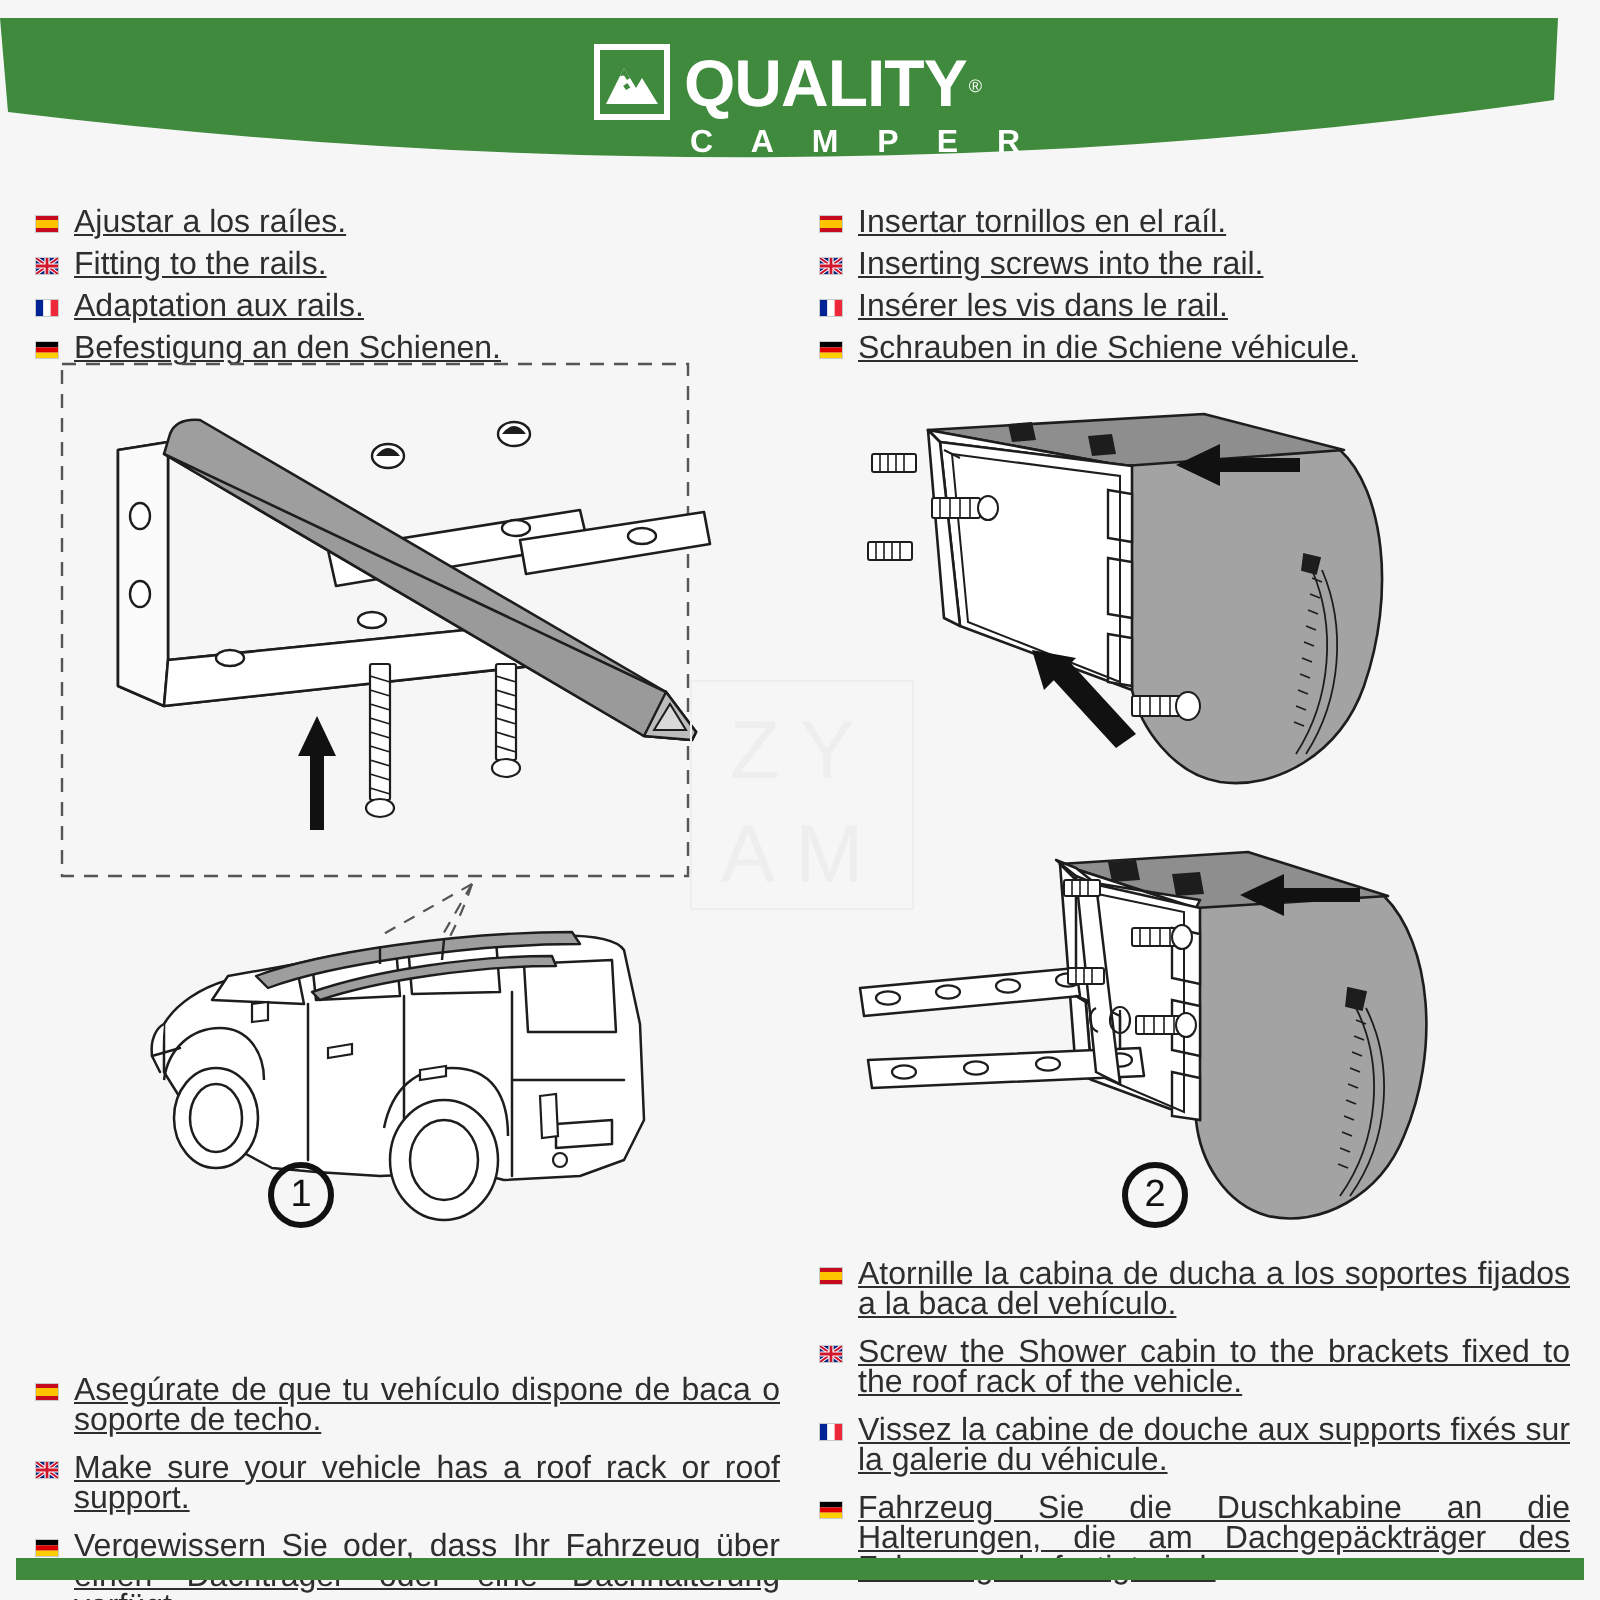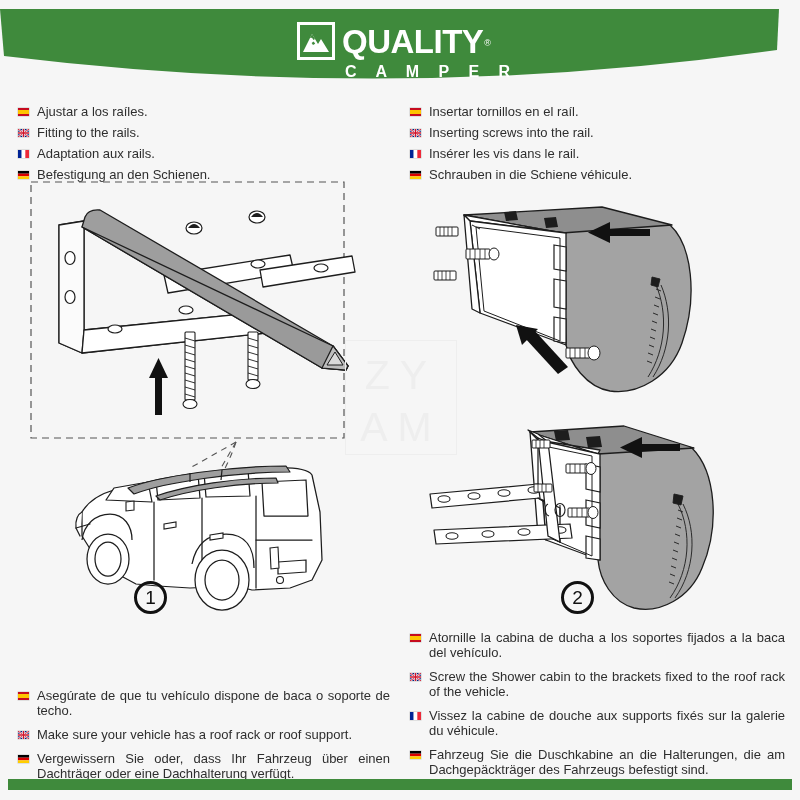--- a/index.html
+++ b/index.html
@@ -60,22 +60,23 @@
     display:flex;align-items:flex-start;
     margin-bottom:6px;
   }
   .flag{
     width:11px;height:8px;flex:0 0 11px;margin-right:8px;
     margin-top:4px;display:block;
     box-shadow:0 0 0 0.5px rgba(0,0,0,.18);
   }
   .flag svg{display:block;}
   .lang-text{
-    font-size:13px;line-height:15px;color:#2e2e2e;
+    font-size:16px;line-height:15px;color:#2e2e2e;
     font-family:"Liberation Sans", sans-serif;
+    text-decoration:underline;
   }
   .just .lang-text{text-align:justify;}
 
   #top-left{left:18px;top:104px;width:370px;}
   #top-right{left:410px;top:104px;width:370px;}
   #bottom-left{left:18px;top:660px;width:372px;margin-top:28px;}
   #bottom-right{left:410px;top:630px;width:375px;}
   #bottom-left .lang-line, #bottom-right .lang-line{margin-bottom:9px;}
 
   

